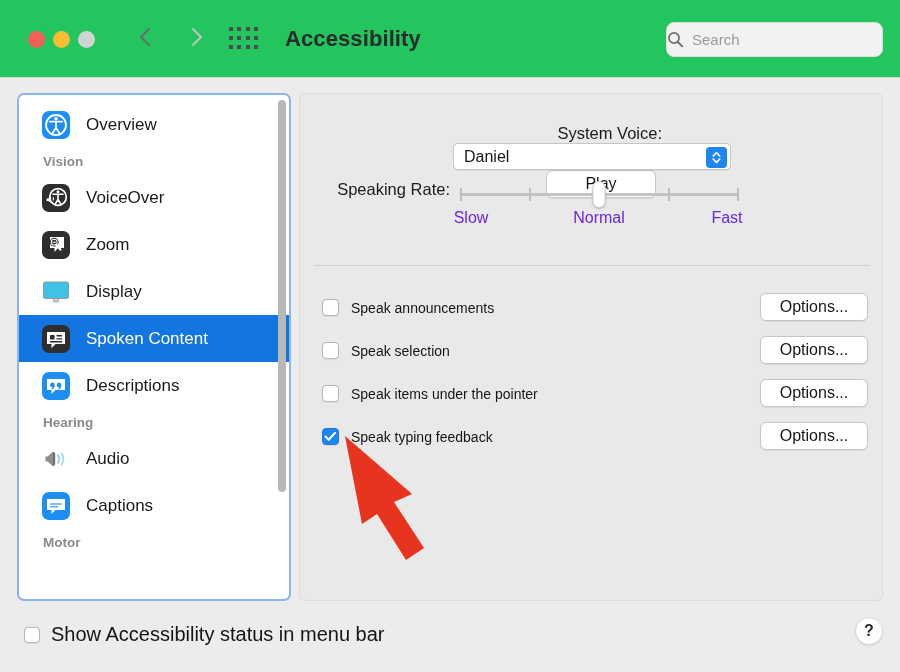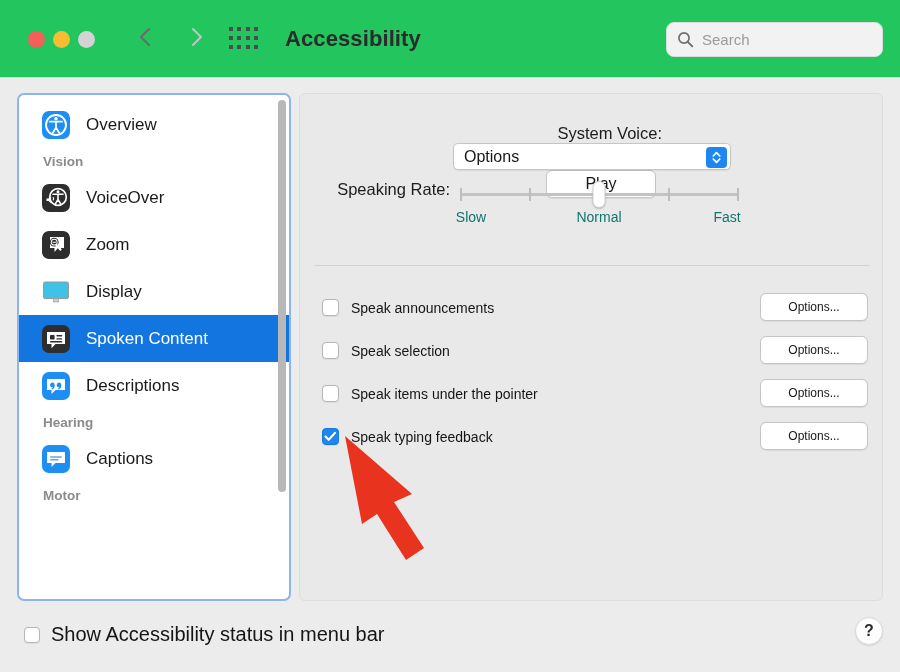--- a/index.html
+++ b/index.html
@@ -55,21 +55,20 @@
     letter-spacing: 0.1px;
   }
 
   .search-field {
     position: absolute; right: 17px; top: 22px;
     width: 217px; height: 35px;
     background: #f2f2f2;
     border: 1px solid #dcdcdc;
     border-radius: 8px;
     display: flex; align-items: center;
-    padding-left: 10px;
   }
   .search-field .mag { margin-right: 8px; display: flex; }
   .search-input {
     border: none; outline: none; background: transparent;
     font-family: "Liberation Sans", sans-serif;
     font-size: 15px; color: #3a3a3a; width: 160px;
   }
   .search-input::placeholder { color: #9a9a9a; }
 
   
@@ -178,21 +177,21 @@
   .s-thumb {
     position: absolute; top: -2px;
     width: 13px; height: 27px;
     background: #ffffff; border-radius: 7px;
     border: 1px solid #cfcfcf;
     box-shadow: 0 1px 2px rgba(0,0,0,0.22);
     transform: translateX(-6.5px);
   }
   .s-caption {
     position: absolute; top: 26px;
-    font-size: 14px; color: #0f766e;
+    font-size: 16px; color: #6d28d9;
     transform: translateX(-50%);
     white-space: nowrap;
     text-align: right;
   }
 
   .divider {
     position: absolute; left: 14px; top: 171px;
     width: 556px; height: 1px; background: #d2d2d2;
   }
 
@@ -211,21 +210,21 @@
     display: flex; align-items: center; justify-content: center;
   }
   .cbox.on { background: #1e86f0; border-color: #1778dd; }
   .check-label { font-size: 14px; color: #151515; margin-left: 12px; }
   .options-button {
     position: absolute; right: 16px; top: 7px;
     width: 108px; height: 28px;
     background: #ffffff;
     border: 1px solid #c6c6c6;
     border-radius: 6px;
-    font-size: 12px; color: #171717;
+    font-size: 16px; color: #171717;
     display: flex; align-items: center; justify-content: center;
     box-shadow: 0 0.5px 1px rgba(0,0,0,0.07);
   }
 
   
   .bottom-bar {
     position: absolute; left: 0; top: 606px;
     width: 900px; height: 66px;
     background: #ececec;
   }
@@ -387,20 +386,31 @@
             <path d="M6 8h18v11h-9.5l-4 4V19H6z" fill="#ffffff"></path>
             <path d="M11.8 11.6c-1.6 0-2.7 1.2-2.7 2.6 0 1.2.9 2 2 2 .3 0 .6-.1.8-.2-.2.7-.8 1.2-1.5 1.4l.5 1c1.7-.5 2.8-2 2.8-4 0-1.7-.9-2.8-1.9-2.8z" fill="#1d8ef3"></path>
             <path d="M18.4 11.6c-1.6 0-2.7 1.2-2.7 2.6 0 1.2.9 2 2 2 .3 0 .6-.1.8-.2-.2.7-.8 1.2-1.5 1.4l.5 1c1.7-.5 2.8-2 2.8-4 0-1.7-.9-2.8-1.9-2.8z" fill="#1d8ef3"></path>
           </svg>
         </span>
         <span class="side-label">Descriptions</span>
       </div>
 
       <div class="side-header">Hearing</div>
 
+      <div class="side-item">
+        <span class="sicon">
+          <svg width="30" height="30" viewBox="0 0 30 30">
+            <path d="M4.5 12.5h2.2L12 7.5v15l-5.3-5H4.5z" fill="#8e8e8e"></path>
+            <path d="M12 7.5v15l2.2-2V9.5z" fill="#6f6f6f"></path>
+            <path d="M17 11.4c1.3 1.9 1.3 5.3 0 7.2" stroke="#79d3e8" stroke-width="1.9" fill="none" stroke-linecap="round"></path>
+            <path d="M20.6 9.3c2.2 3 2.2 8.4 0 11.4" stroke="#9fe0ef" stroke-width="1.9" fill="none" stroke-linecap="round"></path>
+          </svg>
+        </span>
+        <span class="side-label">Audio</span>
+      </div>
 
       <div class="side-item">
         <span class="sicon">
           <svg width="30" height="30" viewBox="0 0 30 30">
             <rect x="1" y="1" width="28" height="28" rx="7" fill="#1d8ef3"></rect>
             <path d="M6 8h18v11h-9.5l-4 4V19H6z" fill="#ffffff"></path>
             <rect x="9" y="12.2" width="12" height="1.5" rx="0.7" fill="#5aa9f0"></rect>
             <rect x="9" y="15" width="8.5" height="1.5" rx="0.7" fill="#5aa9f0"></rect>
           </svg>
         </span>
@@ -413,21 +423,21 @@
     <div class="sb-scrollbar">
       <div class="sb-thumb"></div>
     </div>
   </div>
 
   <div class="content">
 
     <div class="row-voice">
       <span class="field-label">System Voice:</span>
       <div class="popup-button">
-        <span class="popup-value">Options</span>
+        <span class="popup-value">Daniel</span>
         <span class="stepper">
           <svg width="13" height="15" viewBox="0 0 13 15">
             <polyline points="3.2,6 6.5,2.6 9.8,6" fill="none" stroke="#ffffff" stroke-width="1.7" stroke-linecap="round" stroke-linejoin="round"></polyline>
             <polyline points="3.2,9 6.5,12.4 9.8,9" fill="none" stroke="#ffffff" stroke-width="1.7" stroke-linecap="round" stroke-linejoin="round"></polyline>
           </svg>
         </span>
       </div>
       <div class="play-button">Play</div>
     </div>
 

